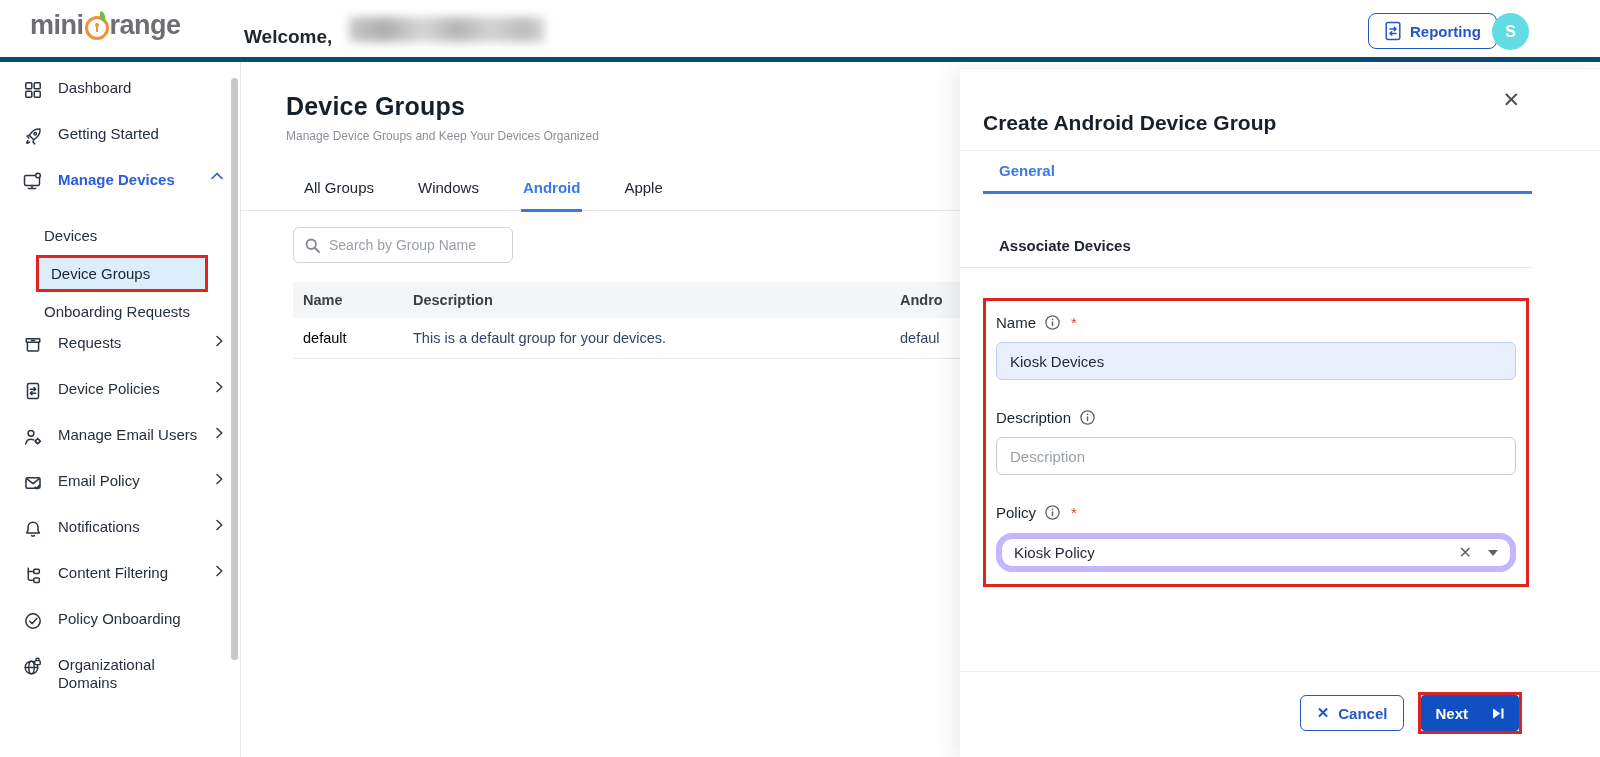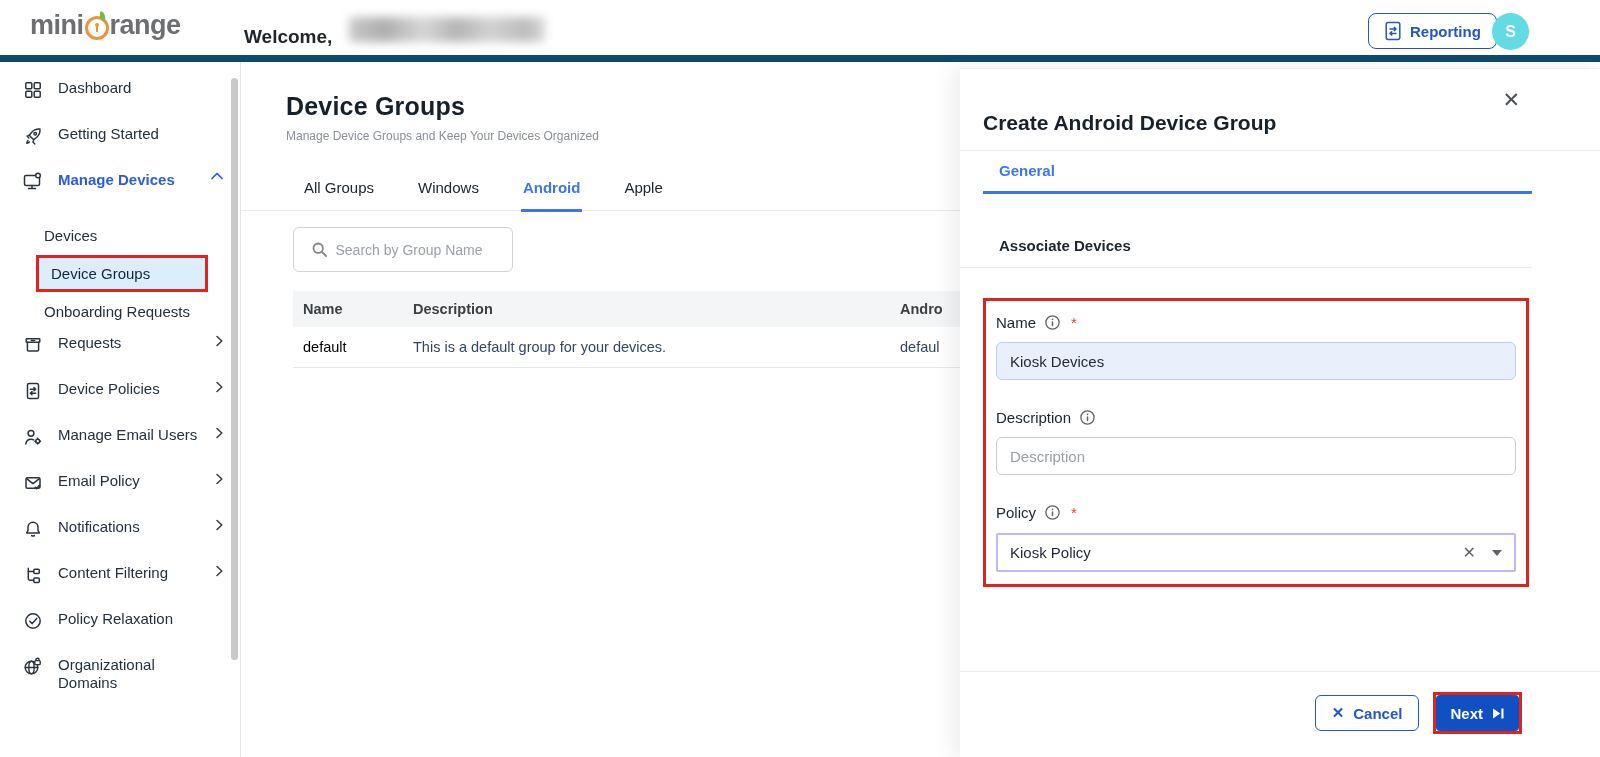--- a/index.html
+++ b/index.html
@@ -1,19 +1,19 @@
 <!DOCTYPE html>
 <html><head>
 <meta charset="utf-8">
 <style>
   * { margin:0; padding:0; box-sizing:border-box; }
   html,body { width:1600px; height:757px; font-family:"Liberation Sans", sans-serif; background:#fff; overflow:hidden; position:relative; }
 
   
-  .hdr { position:absolute; top:0; left:0; width:1600px; height:62px; background:#fff; border-bottom:7px solid #0c4a6e; z-index:30; }
+  .hdr { position:absolute; top:0; left:0; width:1600px; height:62px; background:#fff; border-bottom:5px solid #0c4a6e; z-index:30; }
   .logo { position:absolute; left:30px; top:10px; display:flex; align-items:center; font-weight:700; font-size:27px; color:#6d6e71; letter-spacing:-0.5px; }
   .logo .oring { width:24px; height:24px; border:3.5px solid #f0913b; border-radius:50%; margin:0 1px; position:relative; top:2px; }
   .logo .oring .leaf { position:absolute; top:-7px; left:11px; width:7px; height:9px; background:#7ab648; border-radius:0 90% 0 90%; transform:rotate(18deg); }
   .logo .oring .key { position:absolute; top:4px; left:7px; width:4px; height:4px; background:#f0913b; border-radius:50%; }
   .logo .oring .keystem { position:absolute; top:8px; left:8.5px; width:1.5px; height:5px; background:#f0913b; }
   .welcome { position:absolute; left:244px; top:26px; font-size:19px; font-weight:700; color:#21262b; }
   .blurname { position:absolute; left:349px; top:17px; width:196px; height:25px; border-radius:3px; filter:blur(5px);
     background:linear-gradient(90deg,#c9c9c9 0%,#aeaeae 18%,#d6d6d6 38%,#b5b5b5 55%,#d2d2d2 72%,#bcbcbc 90%,#d9d9d9 100%); }
   .rep-btn { position:absolute; left:1368px; top:13px; height:36px; padding:0 15px; display:flex; align-items:center; gap:8px;
     border:1.5px solid #2456c5; border-radius:8px; background:#fff; color:#2456c5; font-size:15px; font-weight:600; cursor:pointer; }
@@ -32,21 +32,21 @@
   .subitem { padding:8px 0 8px 44px; font-size:15px; color:#25303e; cursor:pointer; }
   .subitem.hl { margin:3px 0 3px 36px; padding:7px 12px; width:172px; background:#dcedfb; border:3px solid #e0241f; color:#1b2430; }
 
   
   .main { position:absolute; top:62px; left:241px; width:719px; bottom:0; background:#fff; }
   .pg-title { margin:30px 0 0 45px; font-size:25px; font-weight:700; color:#15202b; letter-spacing:0.2px; }
   .pg-sub { margin:8px 0 0 45px; font-size:12px; color:#8b9097; }
   .mtabs { display:flex; gap:40px; padding-left:61px; margin-top:27px; border-bottom:1px solid #e7e9ec; position:relative; }
   .mtab { padding:9px 2px 13px; font-size:15px; color:#202730; border-bottom:3px solid transparent; margin-bottom:-2px; cursor:pointer; }
   .mtab.on { color:#3a78e7; border-bottom-color:#3a78e7; font-weight:600; }
-  .search { position:relative; margin:16px 0 0 52px; width:220px; height:45px; border:1px solid #cfd2d6; border-radius:6px; display:flex; align-items:center; padding:0 10px; gap:8px; background:#fff;justify-content:center; }
+  .search { position:relative; margin:16px 0 0 52px; width:220px; height:36px; border:1px solid #cfd2d6; border-radius:6px; display:flex; align-items:center; padding:0 10px; gap:8px; background:#fff; }
   .search input { border:none; outline:none; width:160px; font-size:14px; color:#333; font-family:"Liberation Sans",sans-serif; }
   .search input::placeholder { color:#9aa0a6; }
   .tbl { margin:19px 0 0 52px; width:1263px; font-size:14.5px; }
   .thead { display:flex; background:#f4f5f6; height:36px; align-items:center; color:#3c4043; font-weight:700; }
   .trow { display:flex; height:41px; align-items:center; border-bottom:1px solid #e6e8ea; cursor:pointer; }
   .c1 { width:120px; padding-left:10px; }
   .c2 { width:487px; }
   .c3 { width:650px; }
   .trow .c1 { color:#000000; }
   .trow .c2 { color:#324569; }
@@ -61,29 +61,29 @@
   .d-tabs { display:flex; gap:34px; padding-left:23px; border-bottom:1px solid #e7e9ec; width:572px;flex-direction:column; }
   .d-tab { padding:11px 16px 12px; font-size:15px; color:#202730; font-weight:600; border-bottom:3px solid transparent; margin-bottom:-2px; cursor:pointer; }
   .d-tab.on { color:#3a78e7; border-bottom-color:#3a78e7; }
   .redbox { margin:30px 0 0 23px; width:546px; border:3px solid #dd2420; padding:6px 10px 12px; }
   .f-label { display:flex; align-items:center; gap:8px; font-size:15px; color:#1b2430; margin-top:4px; height:22px; }
   .req { color:#e04238; font-size:15px; margin-left:2px; }
   .f-input { margin-top:9px; width:520px; height:38px; border:1px solid #c9cdd2; border-radius:6px; padding:0 13px; font-size:15px; color:#1f2733; font-family:"Liberation Sans",sans-serif; outline:none; }
   .f-input.filled { background:#e9f0fc; border-color:#bccfec; }
   .f-input::placeholder { color:#9aa0a6; }
   .mt { margin-top:26px; }
-  .f-select { margin-top:10px; width:520px; height:39px; border:2px solid #c4b5fd; border-radius:2px; display:flex; align-items:center; padding:0 12px; font-size:15px; color:#1f2733; cursor:pointer; }
+  .f-select { margin-top:10px; width:520px; height:39px; border:6px solid #c4b5fd; border-radius:16px; display:flex; align-items:center; padding:0 12px; font-size:15px; color:#1f2733; cursor:pointer; }
   .f-select .val { flex:1; }
   .sel-x { color:#5f6368; font-size:16px; margin-right:16px; cursor:pointer; }
   .caret { width:0; height:0; border-left:5px solid transparent; border-right:5px solid transparent; border-top:6px solid #5f6368; cursor:pointer; }
   .d-fdiv { position:absolute; bottom:85px; left:0; width:100%; border-bottom:1px solid #ebecee; }
   .d-footer { position:absolute; bottom:26px; right:81px; display:flex; gap:17px; align-items:center; }
   .btn-cancel { height:36px; padding:0 16px; display:flex; align-items:center; gap:9px; background:#fff; border:1.5px solid #2456c5; border-radius:6px; color:#2456c5; font-size:15px; font-weight:600; cursor:pointer; }
   .btn-next-wrap { outline:3px solid #dd2420; }
-  .btn-next { height:36px; padding:0 14px; display:flex; align-items:center; gap:8px; background:#1150c2; border:none; border-radius:4px; color:#fff; font-size:15px; font-weight:700; cursor:pointer; }
+  .btn-next { height:36px; padding:0 14px; display:flex; align-items:center; gap:23px; background:#1150c2; border:none; border-radius:4px; color:#fff; font-size:15px; font-weight:700; cursor:pointer; }
 
   svg { display:block; }
 </style>
 </head>
 <body>
 
 <div class="hdr">
   <div class="logo">
     <span>mini</span>
       <span class="oring">
@@ -261,21 +261,21 @@
     </span>
   </div>
 
   <div class="sitem">
     <span class="icn">
       <svg width="20" height="20" viewBox="0 0 20 20" fill="none" stroke="#2b333f" stroke-width="1.5" stroke-linecap="round" stroke-linejoin="round">
         <circle cx="10" cy="10" r="7.2"></circle>
         <path d="m6.8 10.2 2.4 2.4 4.6-5.2"></path>
       </svg>
     </span>
-    <span class="lbl">Policy Relaxation</span>
+    <span class="lbl">Policy Onboarding</span>
   </div>
 
   <div class="sitem" style="height:56px">
     <span class="icn">
       <svg width="21" height="21" viewBox="0 0 21 21" fill="none" stroke="#2b333f" stroke-width="1.4" stroke-linecap="round">
         <circle cx="9.5" cy="11.5" r="6.3"></circle>
         <ellipse cx="9.5" cy="11.5" rx="2.7" ry="6.3"></ellipse>
         <path d="M3.2 11.5h12.6"></path>
         <path d="M13.9 4.6v-.8a1.6 1.6 0 0 1 3.2 0v.8"></path>
         <rect x="12.8" y="4.6" width="5.4" height="4" rx="0.8" fill="#fff"></rect>

